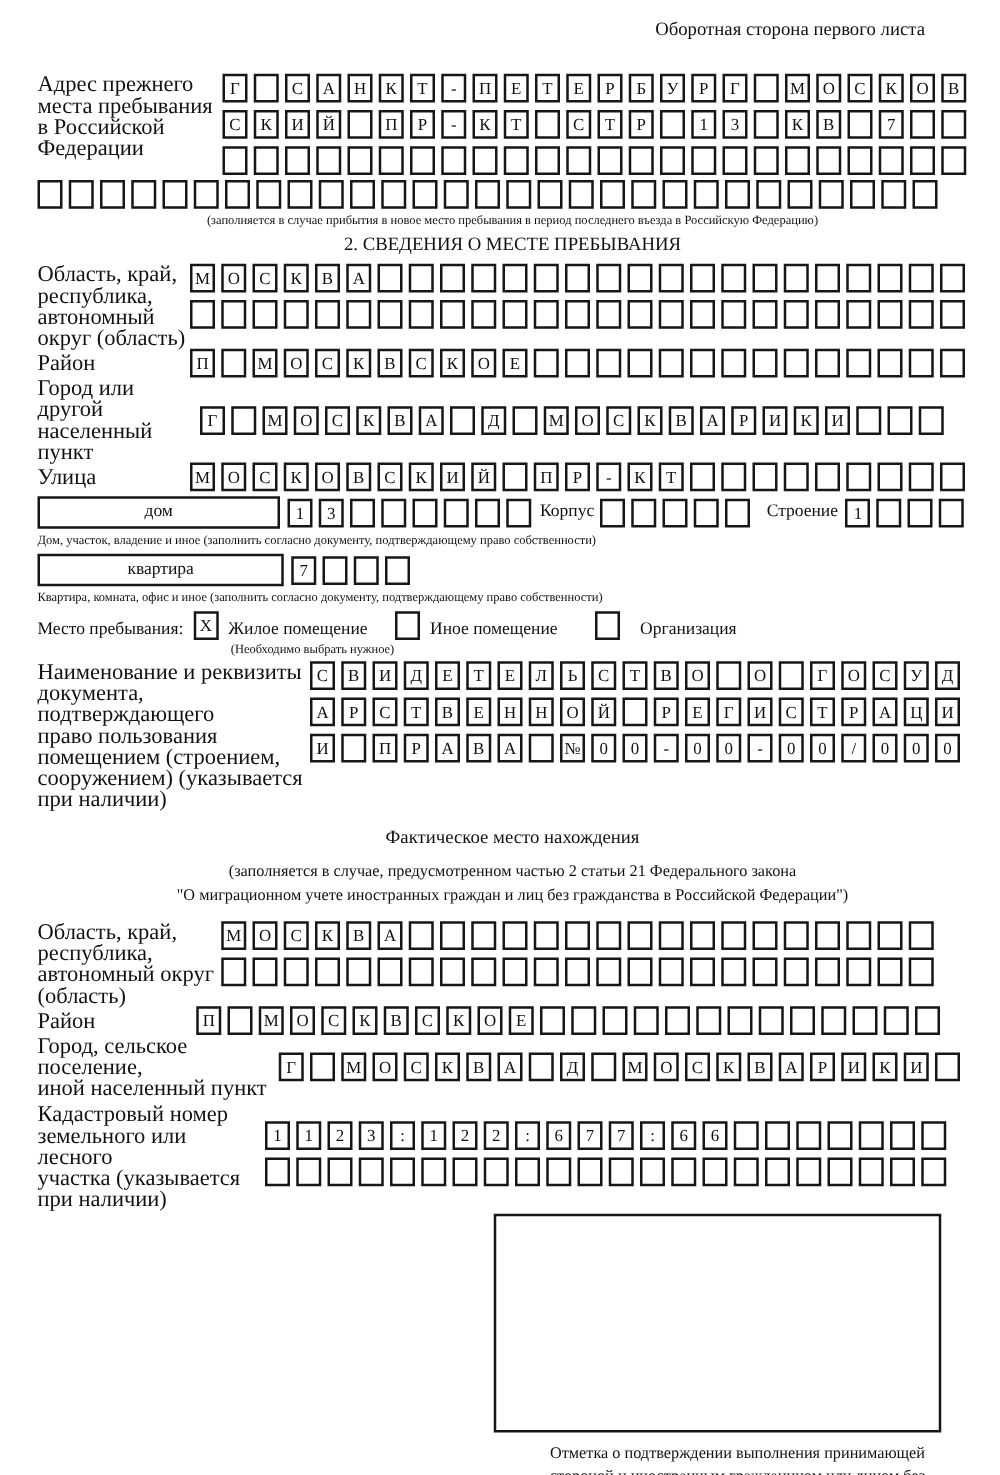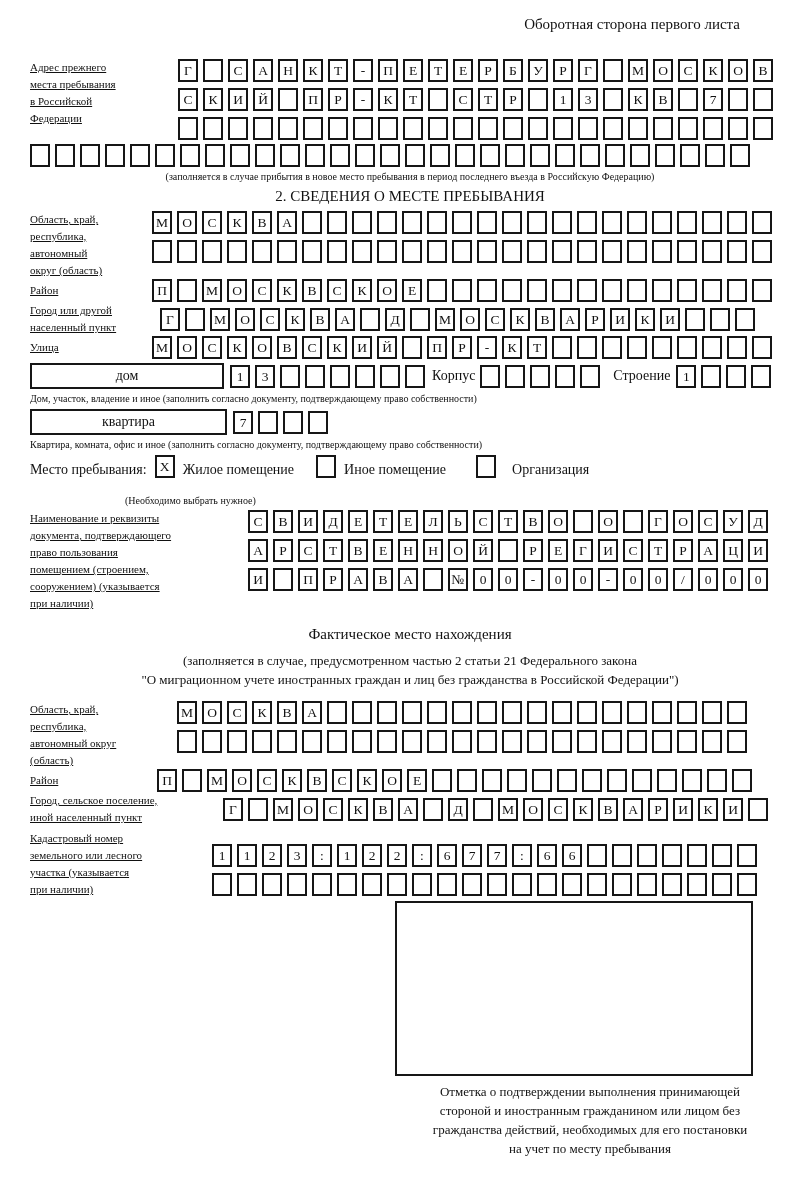--- a/index.html
+++ b/index.html
@@ -10,21 +10,21 @@
     background: #ffffff;
     color: #111;
     font-family: "Liberation Serif", "DejaVu Serif", serif;
     padding: 0 10px 0 30px;
     overflow: hidden;
   }
   .corner { margin-top: 16px; margin-right: 50px; text-align: right; font-size: 15px; }
 
   .field { display: flex; align-items: flex-start; }
   .field.vcenter { align-items: center; }
-  .label { font-size: 11px; line-height: 17px; white-space: pre-line; flex: 0 0 auto; text-decoration: underline; }
+  .label { font-size: 18px; line-height: 17px; white-space: pre-line; flex: 0 0 auto; }
   .w148 { width: 148px; } .w122 { width: 122px; } .w130 { width: 130px; }
   .w218 { width: 218px; } .w147 { width: 147px; } .w127 { width: 127px; }
   .w193 { width: 193px; } .w182 { width: 182px; }
 
   .cellrow { height: 23px; white-space: nowrap; }
   .cells-stack .cellrow { margin-bottom: 6px; }
   .cells-stack .cellrow:last-child { margin-bottom: 0; }
   .cell {
     display: inline-block; width: 20px; height: 23px;
     border: 2px solid #161616; margin-right: 5px;
@@ -117,21 +117,21 @@
 
   <div class="stay-row" style="margin-top:5px;">
     <span>Место пребывания:</span>
     <span class="checkbox" style="margin-left:8px;">X</span>
     <span style="margin-left:8px;">Жилое помещение</span>
     <span class="checkbox" style="margin-left:22px;"></span>
     <span style="margin-left:8px;">Иное помещение</span>
     <span class="checkbox" style="margin-left:30px;"></span>
     <span style="margin-left:16px;">Организация</span>
   </div>
-  <div class="note" style="margin-left:95px; width:250px; text-align:left; margin-top:17px;">(Необходимо выбрать нужное)</div>
+  <div class="note" style="margin-left:95px; width:250px; text-align:center; margin-top:2px;">(Необходимо выбрать нужное)</div>
 
   <div class="field" style="margin-top:4px;">
     <div class="label w218">Наименование и реквизиты
 документа, подтверждающего
 право пользования
 помещением (строением,
 сооружением) (указывается
 при наличии)</div>
     <div class="cells-stack">
       <div class="cellrow"><span class="cell">С</span><span class="cell">В</span><span class="cell">И</span><span class="cell">Д</span><span class="cell">Е</span><span class="cell">Т</span><span class="cell">Е</span><span class="cell">Л</span><span class="cell">Ь</span><span class="cell">С</span><span class="cell">Т</span><span class="cell">В</span><span class="cell">О</span><span class="cell"></span><span class="cell">О</span><span class="cell"></span><span class="cell">Г</span><span class="cell">О</span><span class="cell">С</span><span class="cell">У</span><span class="cell">Д</span></div>

